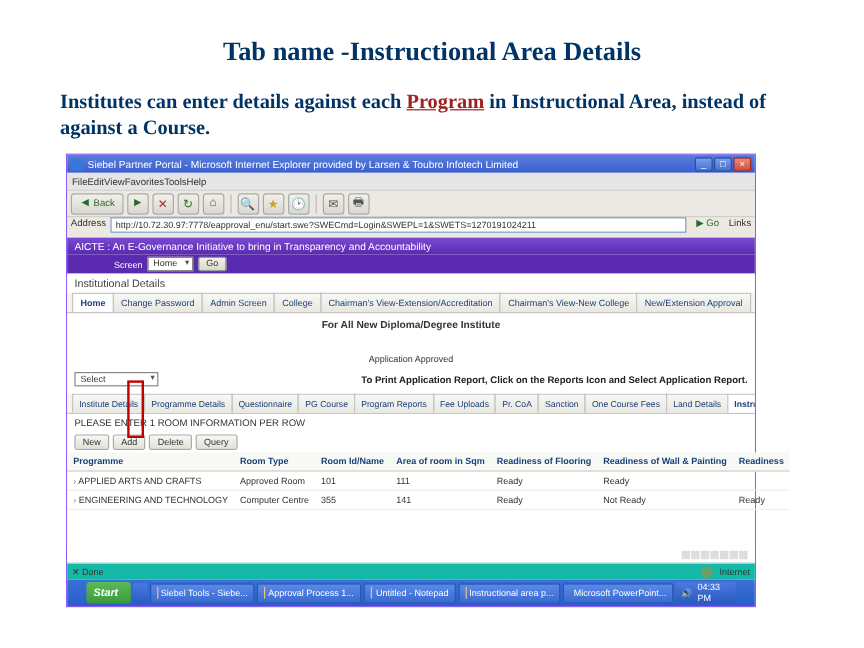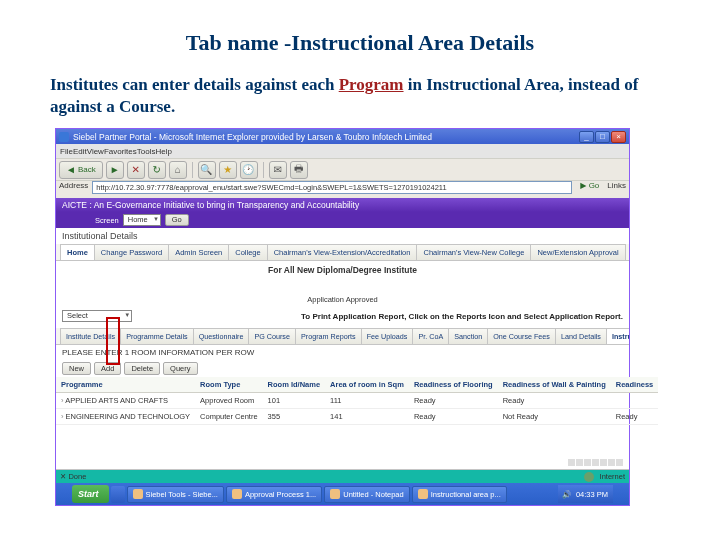--- a/index.html
+++ b/index.html
@@ -247,19 +247,23 @@
           <span>Approval Process 1...</span>
         </div>
       <div class="task-btn">
           <span class="task-ico"></span>
           <span>Untitled - Notepad</span>
         </div>
       <div class="task-btn">
           <span class="task-ico"></span>
           <span>Instructional area p...</span>
         </div>
+      <div class="task-btn">
+          <span class="task-ico"></span>
+          <span>Microsoft PowerPoint...</span>
+        </div>
       <div class="tray">
         <span>🔊</span>
         <span>04:33 PM</span>
       </div>
     </div>
   </div>
 </div>
 
 </body></html>

